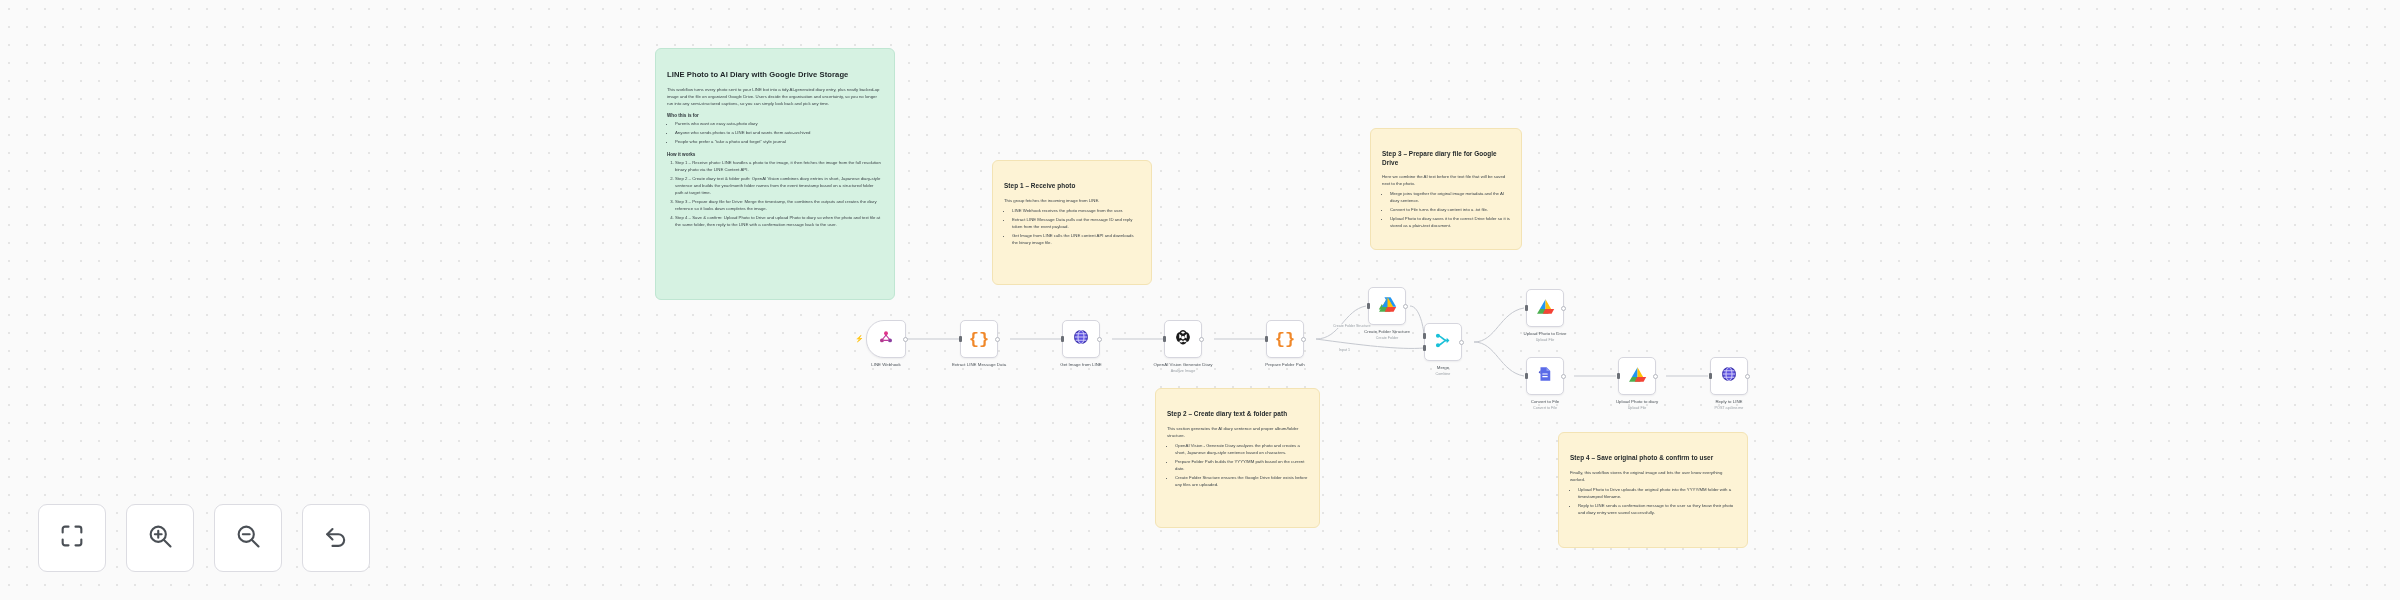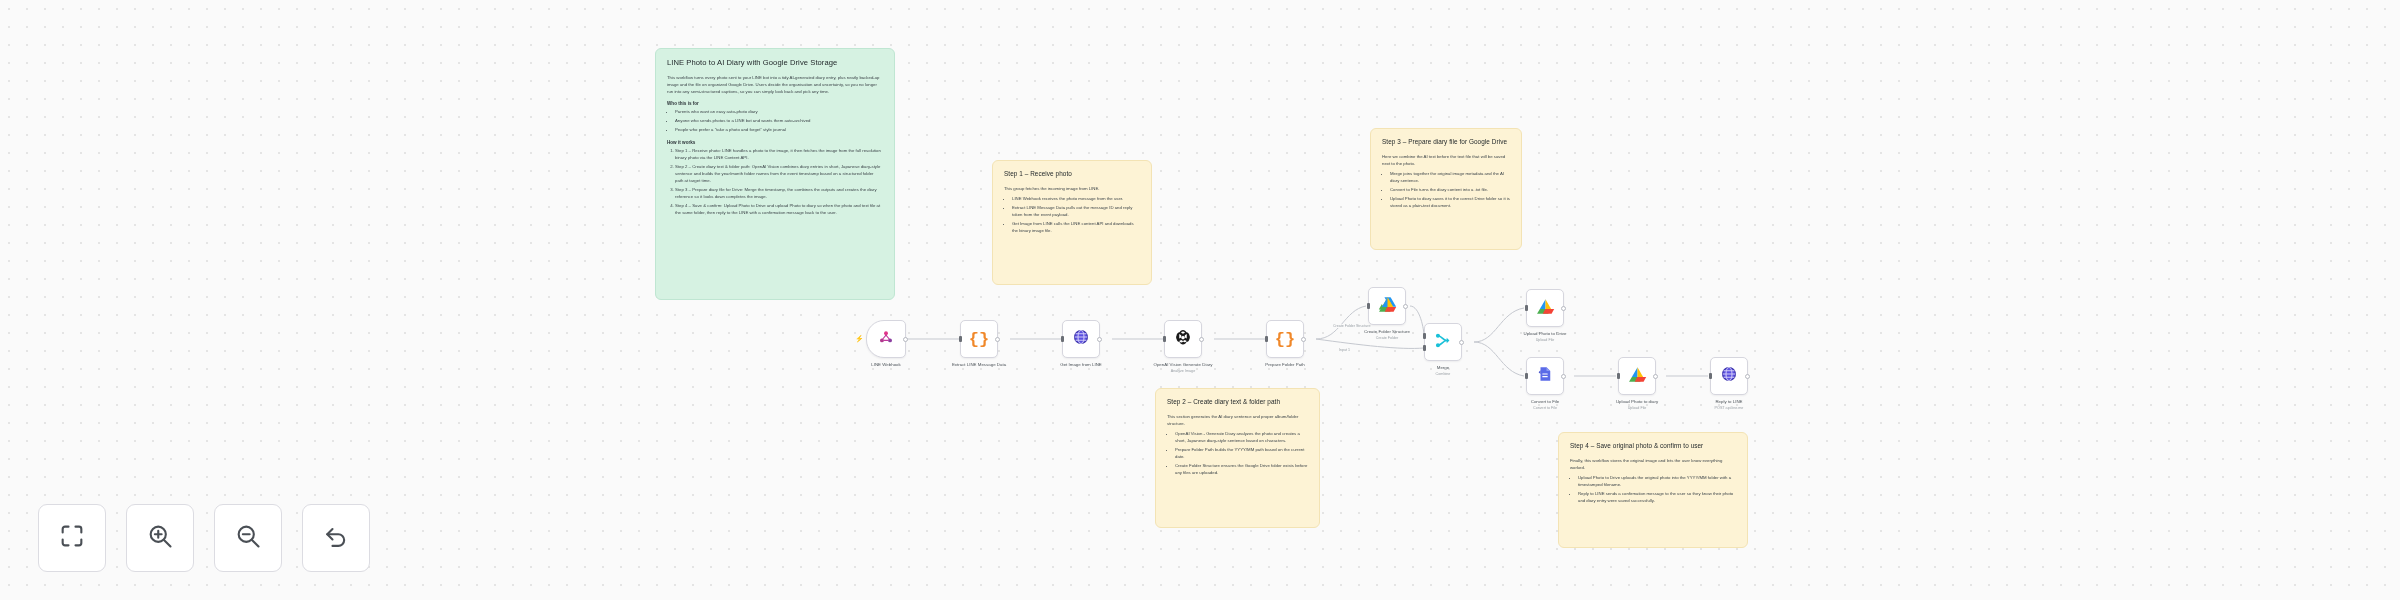--- a/index.html
+++ b/index.html
@@ -20,22 +20,22 @@
   
   .note {
     position: absolute;
     border-radius: 6px;
     padding: 9px 11px;
     overflow: hidden;
   }
   .note.green { background: #d6f2e2; border: 1px solid #bfe6d2; }
   .note.yellow { background: #fdf3d5; border: 1px solid #f3e3b4; }
   .note h1 {
-    font-size: 7.6px; font-weight: normal; color: #1d2326;
-    line-height: 1.35; margin-bottom: 6px; letter-spacing: .01em;
+    font-size: 7.6px; font-weight: bold; color: #1d2326;
+    line-height: 1.35; margin-bottom: 6px; letter-spacing: .01em; margin-top: 12px;
   }
   .note h2 {
     font-size: 4.6px; font-weight: bold; color: #2b3338;
     margin: 6px 0 3px;
   }
   .note p {
     font-size: 4.3px; color: #3b4348; line-height: 1.65;
     margin-bottom: 4px;
   }
   .note ul, .note ol { margin: 0 0 4px 8px; }

